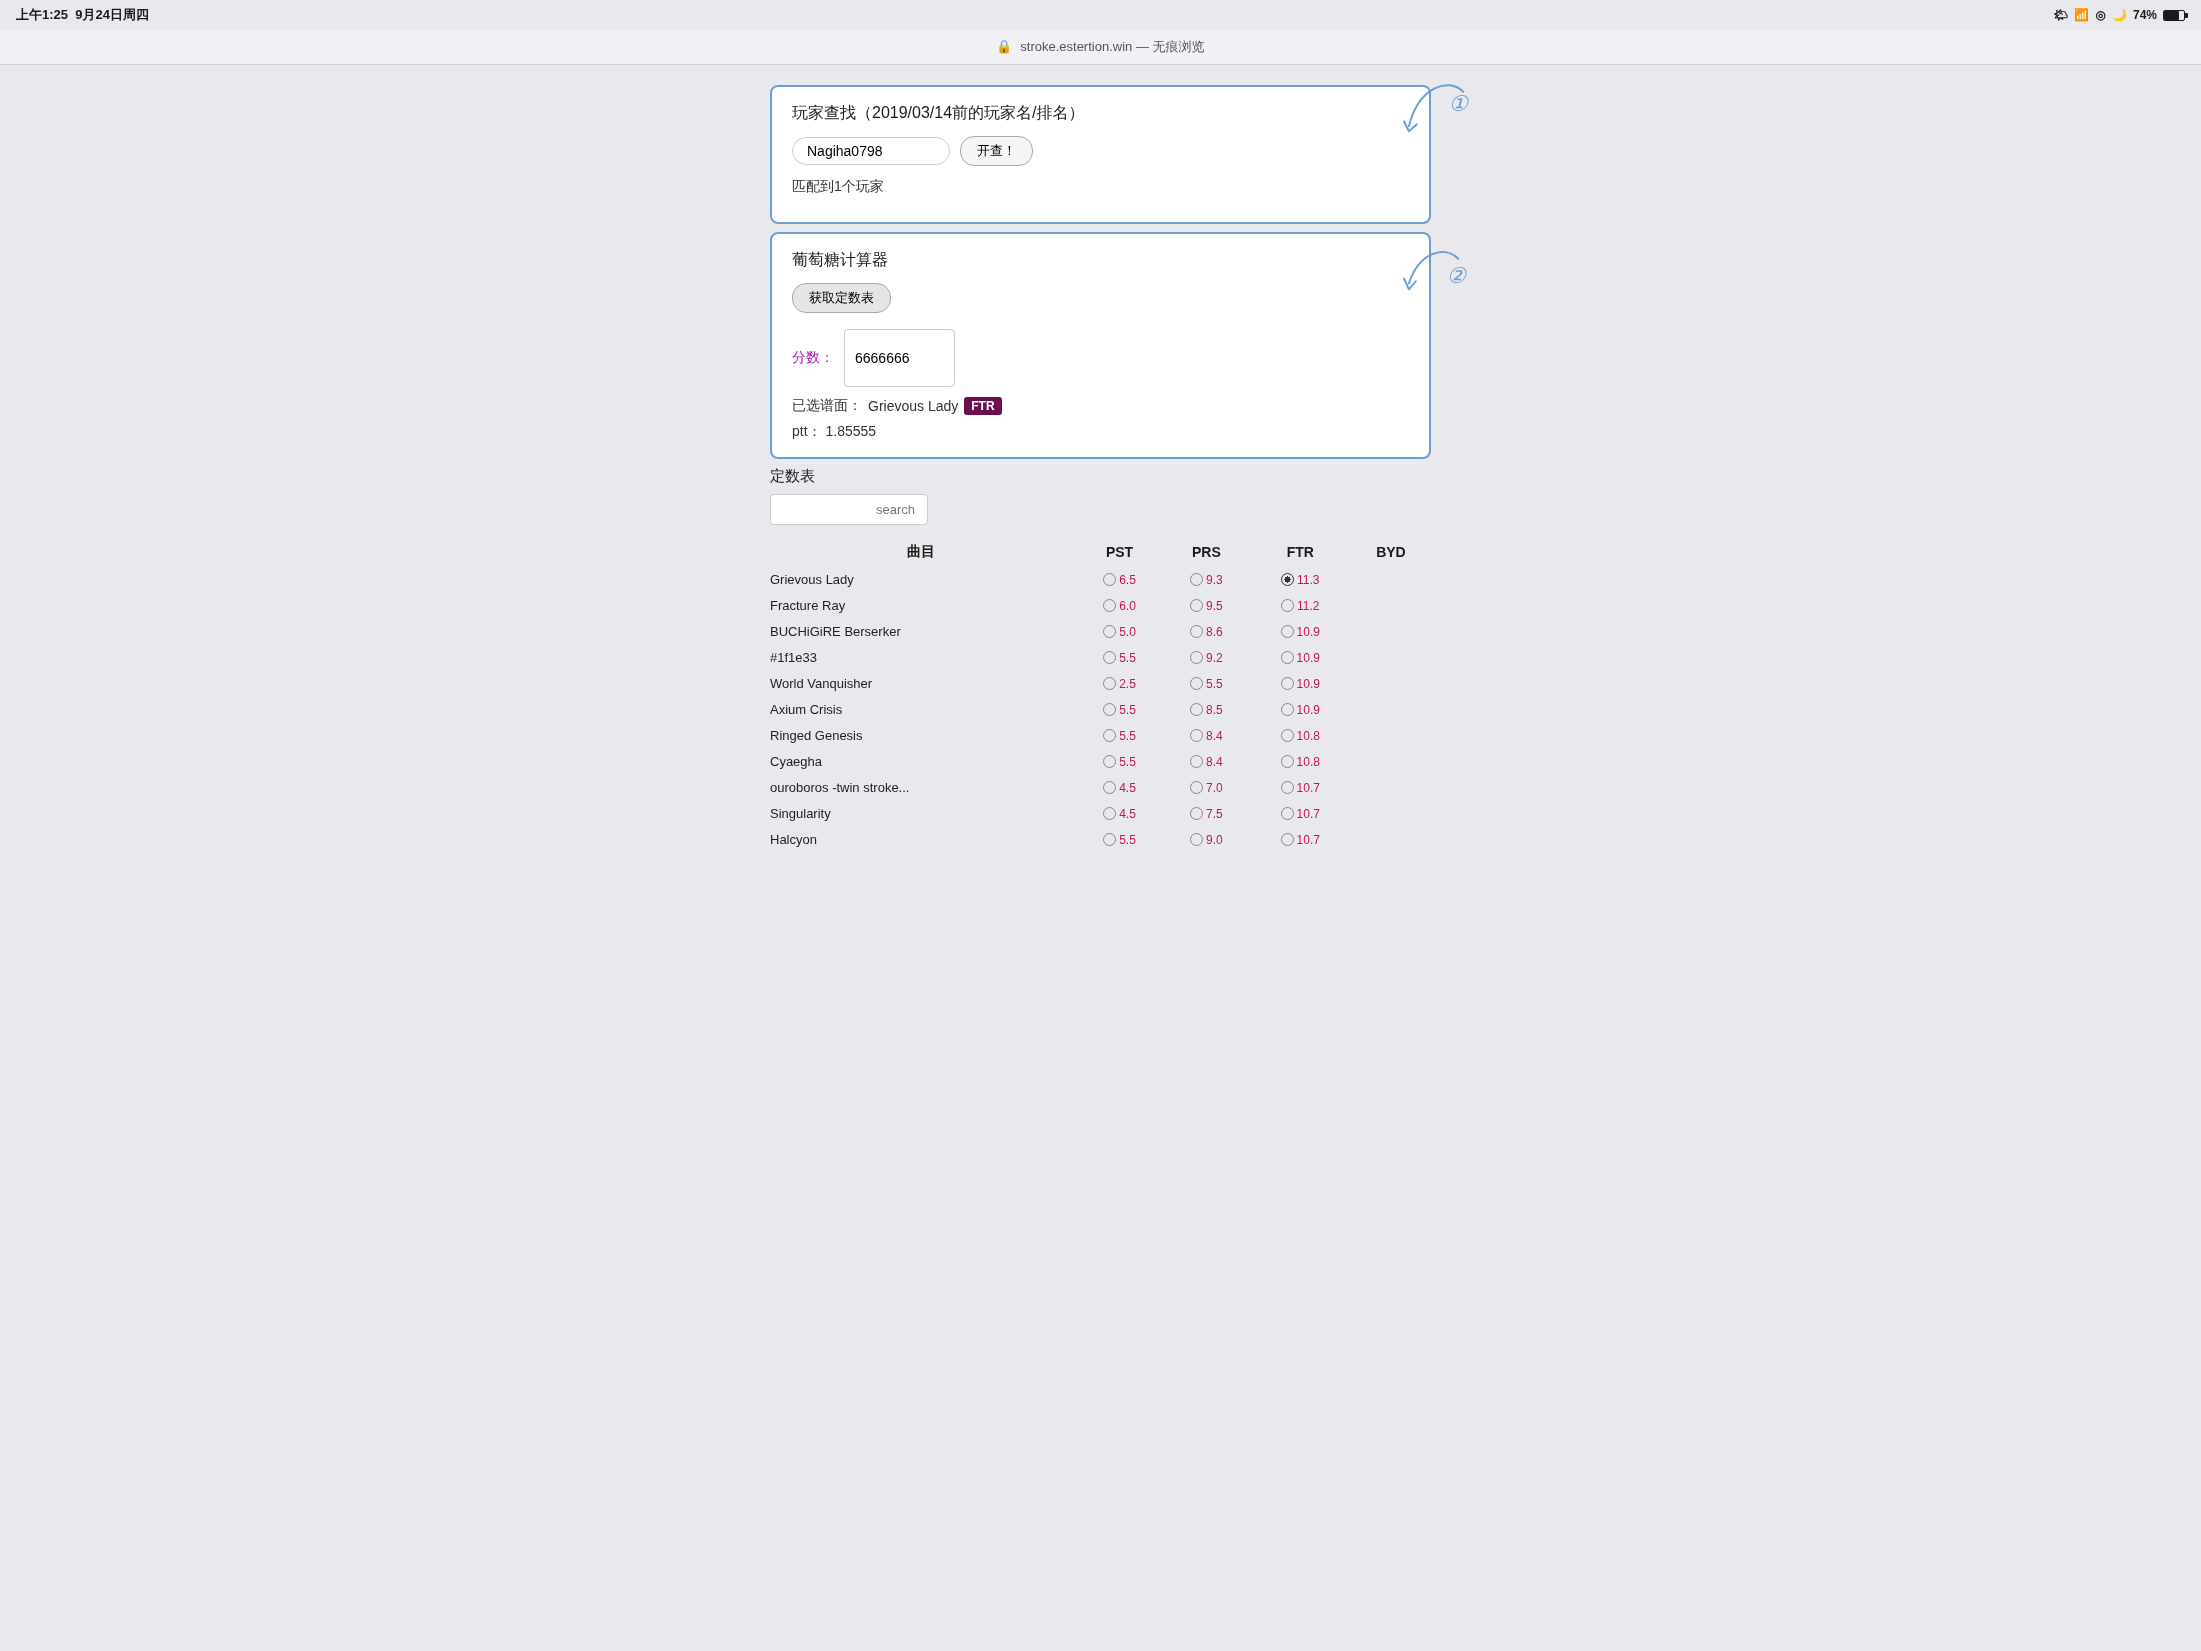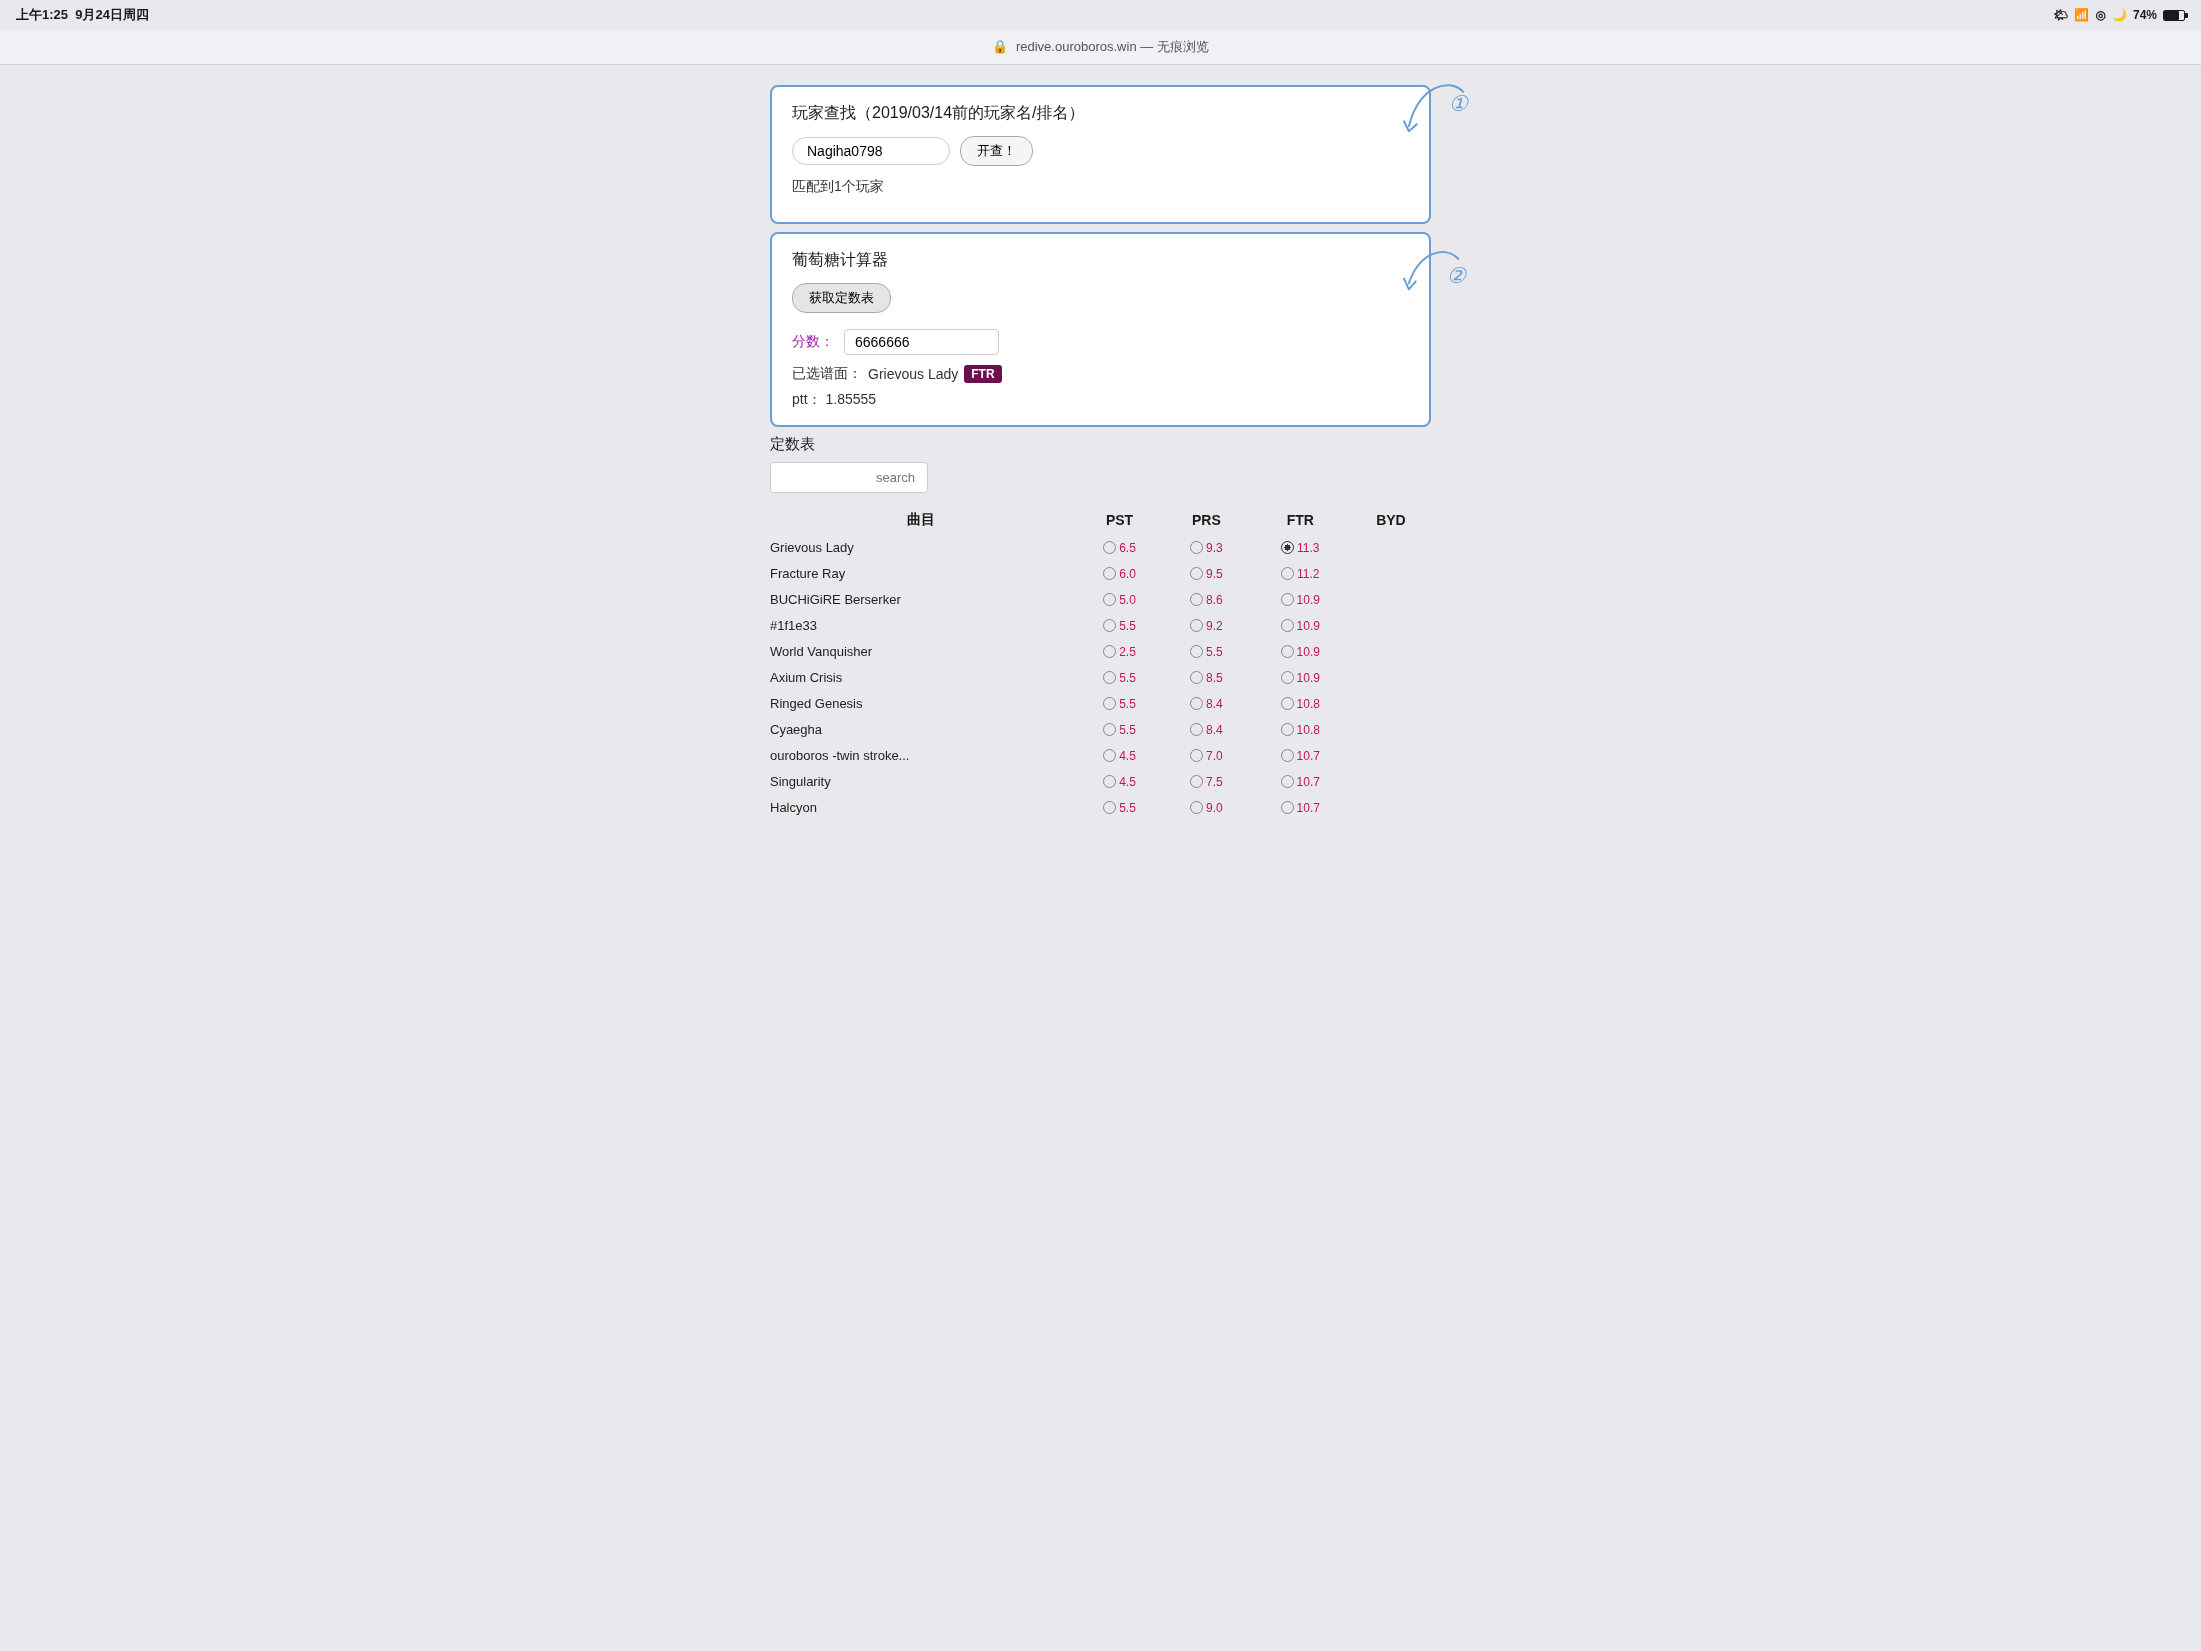--- a/index.html
+++ b/index.html
@@ -150,23 +150,23 @@
     .score-row {
       display: flex;
       align-items: center;
       gap: 10px;
       margin-bottom: 10px;
     }
     .score-label { font-size: 14px; color: #a21caf; }
     .score-input {
       border: 1px solid #ccc;
       border-radius: 4px;
-      padding: 4px 10px;
+      padding: 20px 10px;
       font-size: 14px;
-      width: 155px;
+      width: 111px;
       background: #fff;
       outline: none;
     }
 
     .selected-chart-row {
       font-size: 14px;
       margin-bottom: 8px;
       color: #333;
       display: flex;
       align-items: center;
@@ -276,21 +276,21 @@
     <span>🌙</span>
     <span>74%</span>
     <span class="battery-icon">
       <div class="battery-fill"></div>
     </span>
   </div>
 </div>
 
 <div class="browser-bar">
   <span class="lock-icon">🔒</span>
-  <span>redive.ouroboros.win</span>
+  <span>stroke.estertion.win</span>
   <span> — </span>
   <span>无痕浏览</span>
 </div>
 
 <div class="page-content">
 
   <div class="section-box">
     <div class="section-title">玩家查找（2019/03/14前的玩家名/排名）</div>
     <div class="search-row">
       <input type="text" class="search-input" value="Nagiha0798" style="">

